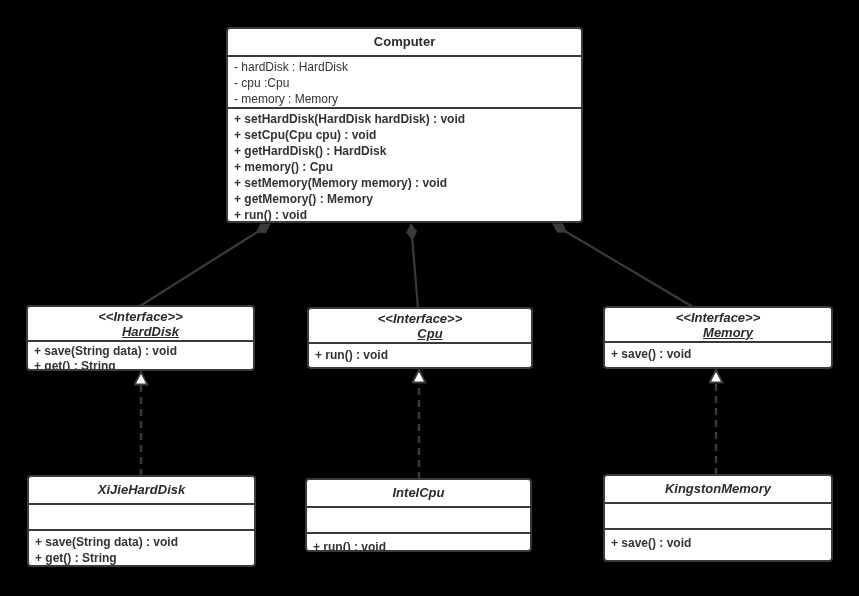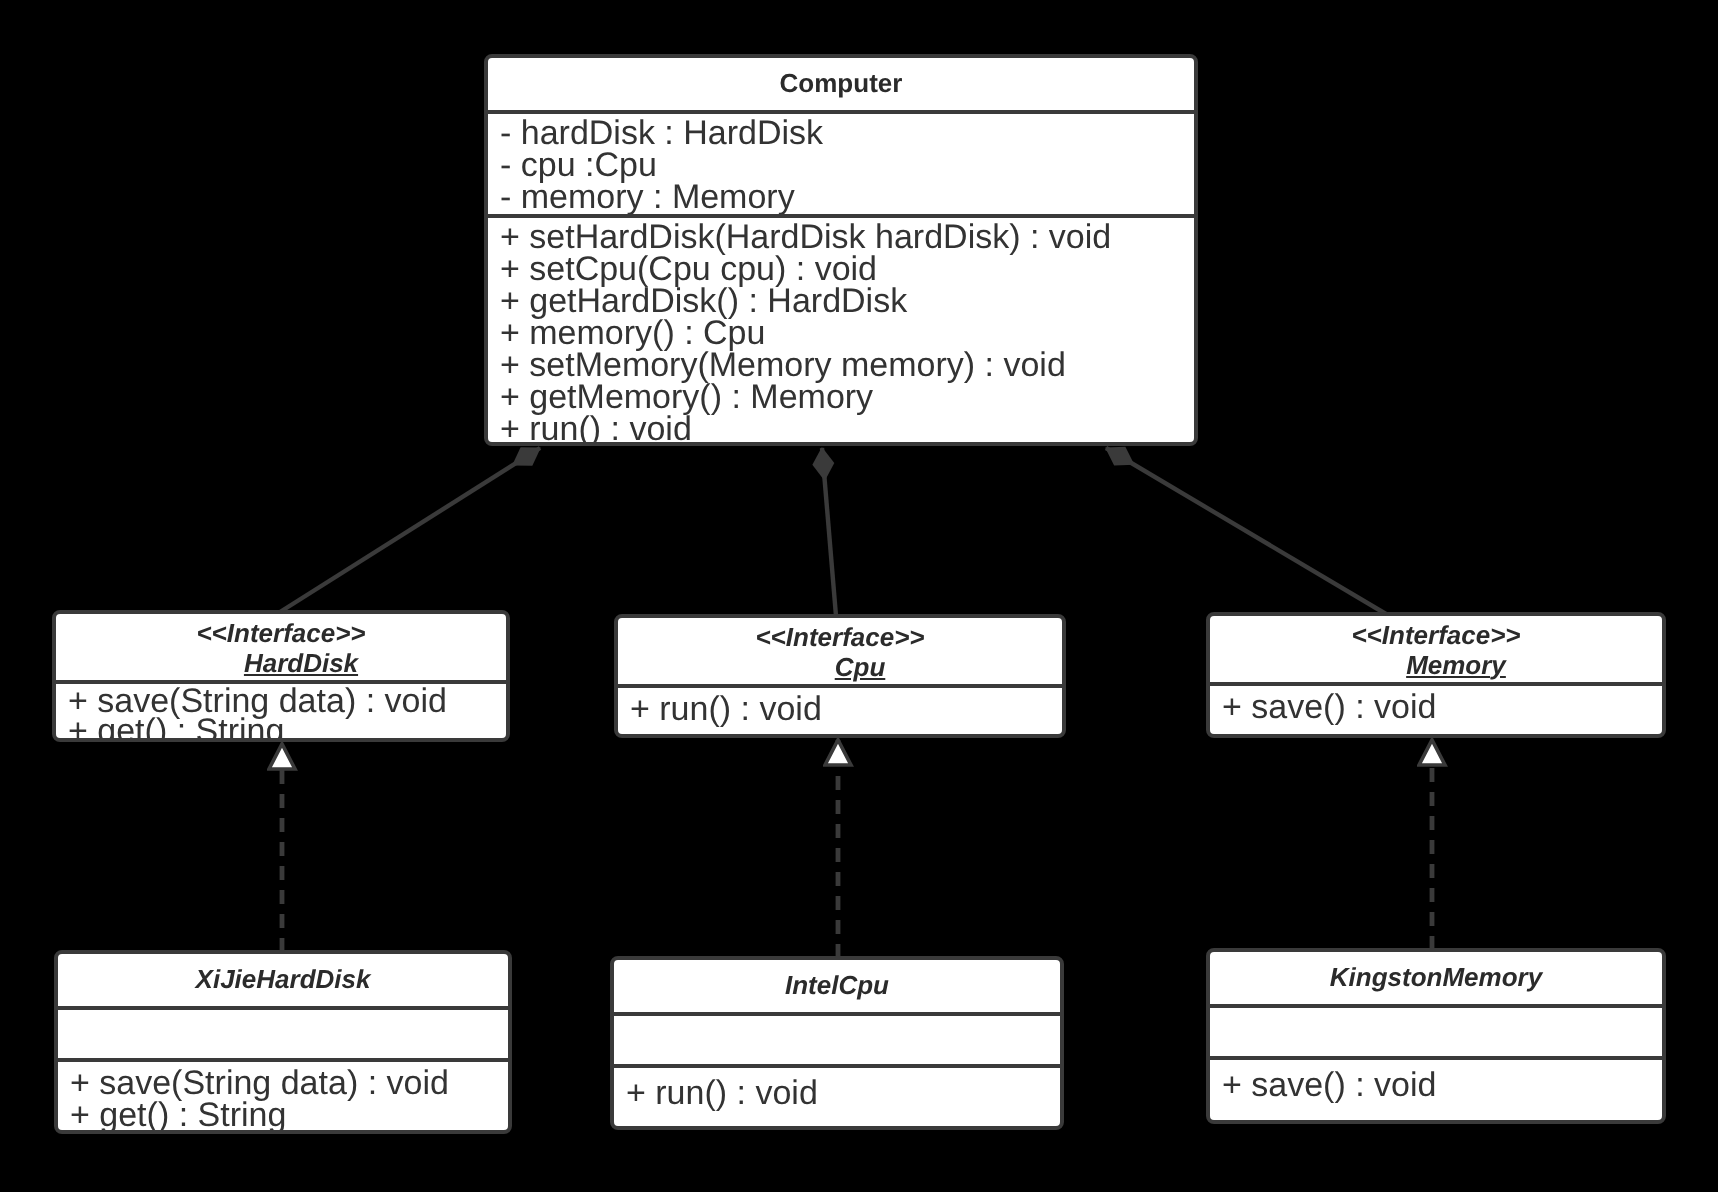--- a/index.html
+++ b/index.html
@@ -43,40 +43,40 @@
     font-weight: bold;
     font-size: 13px;
     color: #2b2b2b;
     flex: none;
   }
   .title-line { line-height: 16px; }
   .iface .title-line { line-height: 15px; font-style: italic; }
   .iface-name { text-decoration: underline; margin-left: 20px; }
   .members {
     padding: 2px 6px 0 6px;
-    font-size: 17px;
+    font-size: 12px;
     flex: none;
   }
-  .members.grow { flex: 1; }
+  .members.grow { flex: 1; font-weight: bold; }
   .member { line-height: 16px; white-space: nowrap; }
   .iface .member { line-height: 14.5px; }
 
   
-  #box-computer   { left: 242px; top: 27px;  width: 357px; height: 196px; }
+  #box-computer   { left: 226px; top: 27px;  width: 357px; height: 196px; }
   #box-computer .title-comp { height: 26px; }
   #box-computer .attrs      { height: 52px; }
 
   #box-harddisk   { left: 26px;  top: 305px; width: 229px; height: 66px; }
   #box-cpu        { left: 307px; top: 307px; width: 226px; height: 62px; }
   #box-memory     { left: 603px; top: 306px; width: 230px; height: 63px; }
   .iface .title-comp { height: 33px; }
   #box-cpu .members, #box-memory .members { padding-top: 4px; }
 
   #box-xijie      { left: 27px;  top: 475px; width: 229px; height: 92px; }
-  #box-intel      { left: 305px; top: 478px; width: 227px; height: 87px; }
+  #box-intel      { left: 305px; top: 478px; width: 227px; height: 74px; }
   #box-kingston   { left: 603px; top: 474px; width: 230px; height: 88px; }
   .impl .title-comp { height: 26px; font-style: italic; }
   .impl .attrs      { height: 26px; }
   #box-intel .members.grow, #box-kingston .members.grow { padding-top: 5px; }
   #box-xijie .members.grow { padding-top: 3px; }
 
   .conn { stroke: #3a3a3a; stroke-width: 2.2px; }
   .conn.dashed { stroke-dasharray: 7 5; stroke-width: 2.4px; }
 </style>
 </head>

